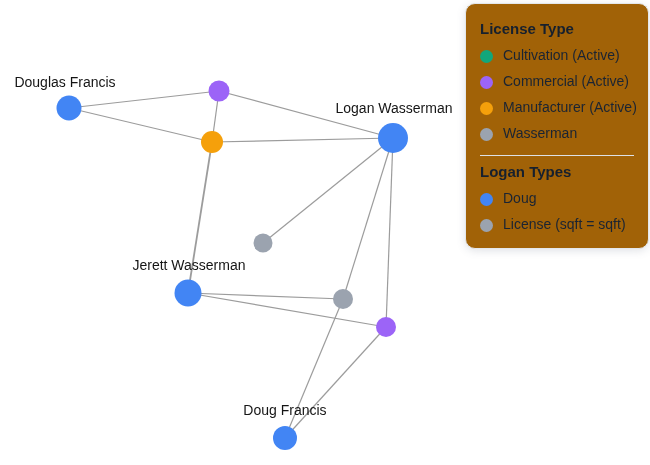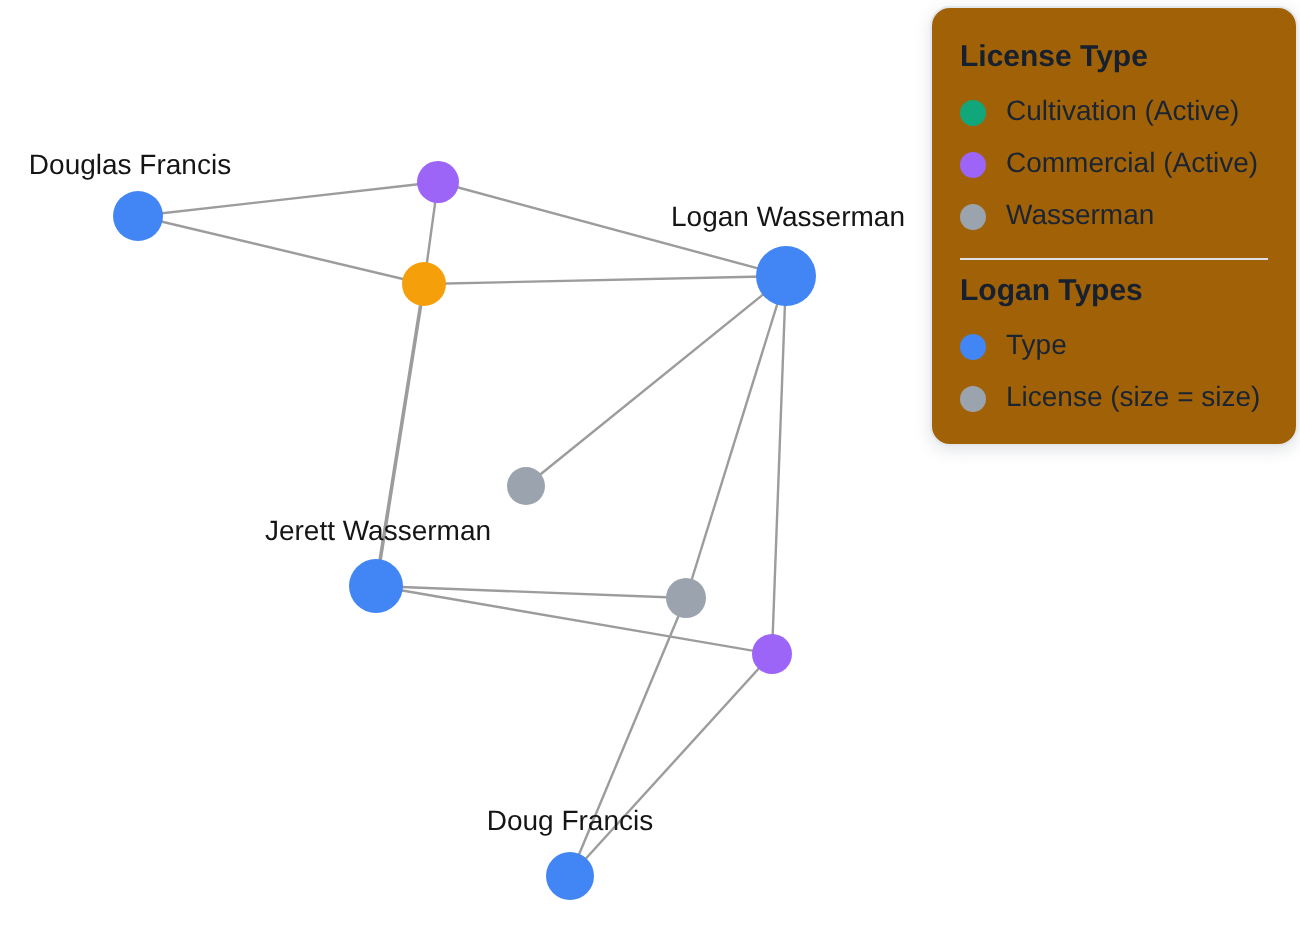--- a/index.html
+++ b/index.html
@@ -109,27 +109,31 @@
       <div class="legend-title">License Type</div>
       <div class="legend-row">
         <span class="legend-dot" style="background: rgb(18, 167, 123);"></span>
         <span>Cultivation (Active)</span>
       </div>
       <div class="legend-row">
         <span class="legend-dot" style="background: rgb(156, 100, 247);"></span>
         <span>Commercial (Active)</span>
       </div>
       <div class="legend-row">
+        <span class="legend-dot" style="background: rgb(245, 160, 11);"></span>
+        <span>Manufacturer (Active)</span>
+      </div>
+      <div class="legend-row">
         <span class="legend-dot" style="background: rgb(155, 163, 175);"></span>
         <span>Wasserman</span>
       </div>
       <hr class="legend-divider">
       <div class="legend-title">Logan Types</div>
       <div class="legend-row">
         <span class="legend-dot" style="background: rgb(66, 133, 244);"></span>
-        <span>Type</span>
+        <span>Doug</span>
       </div>
       <div class="legend-row">
         <span class="legend-dot" style="background: rgb(155, 163, 175);"></span>
-        <span>License (size = size)</span>
+        <span>License (sqft = sqft)</span>
       </div>
     </div>
 </div>
 
 </body></html>

